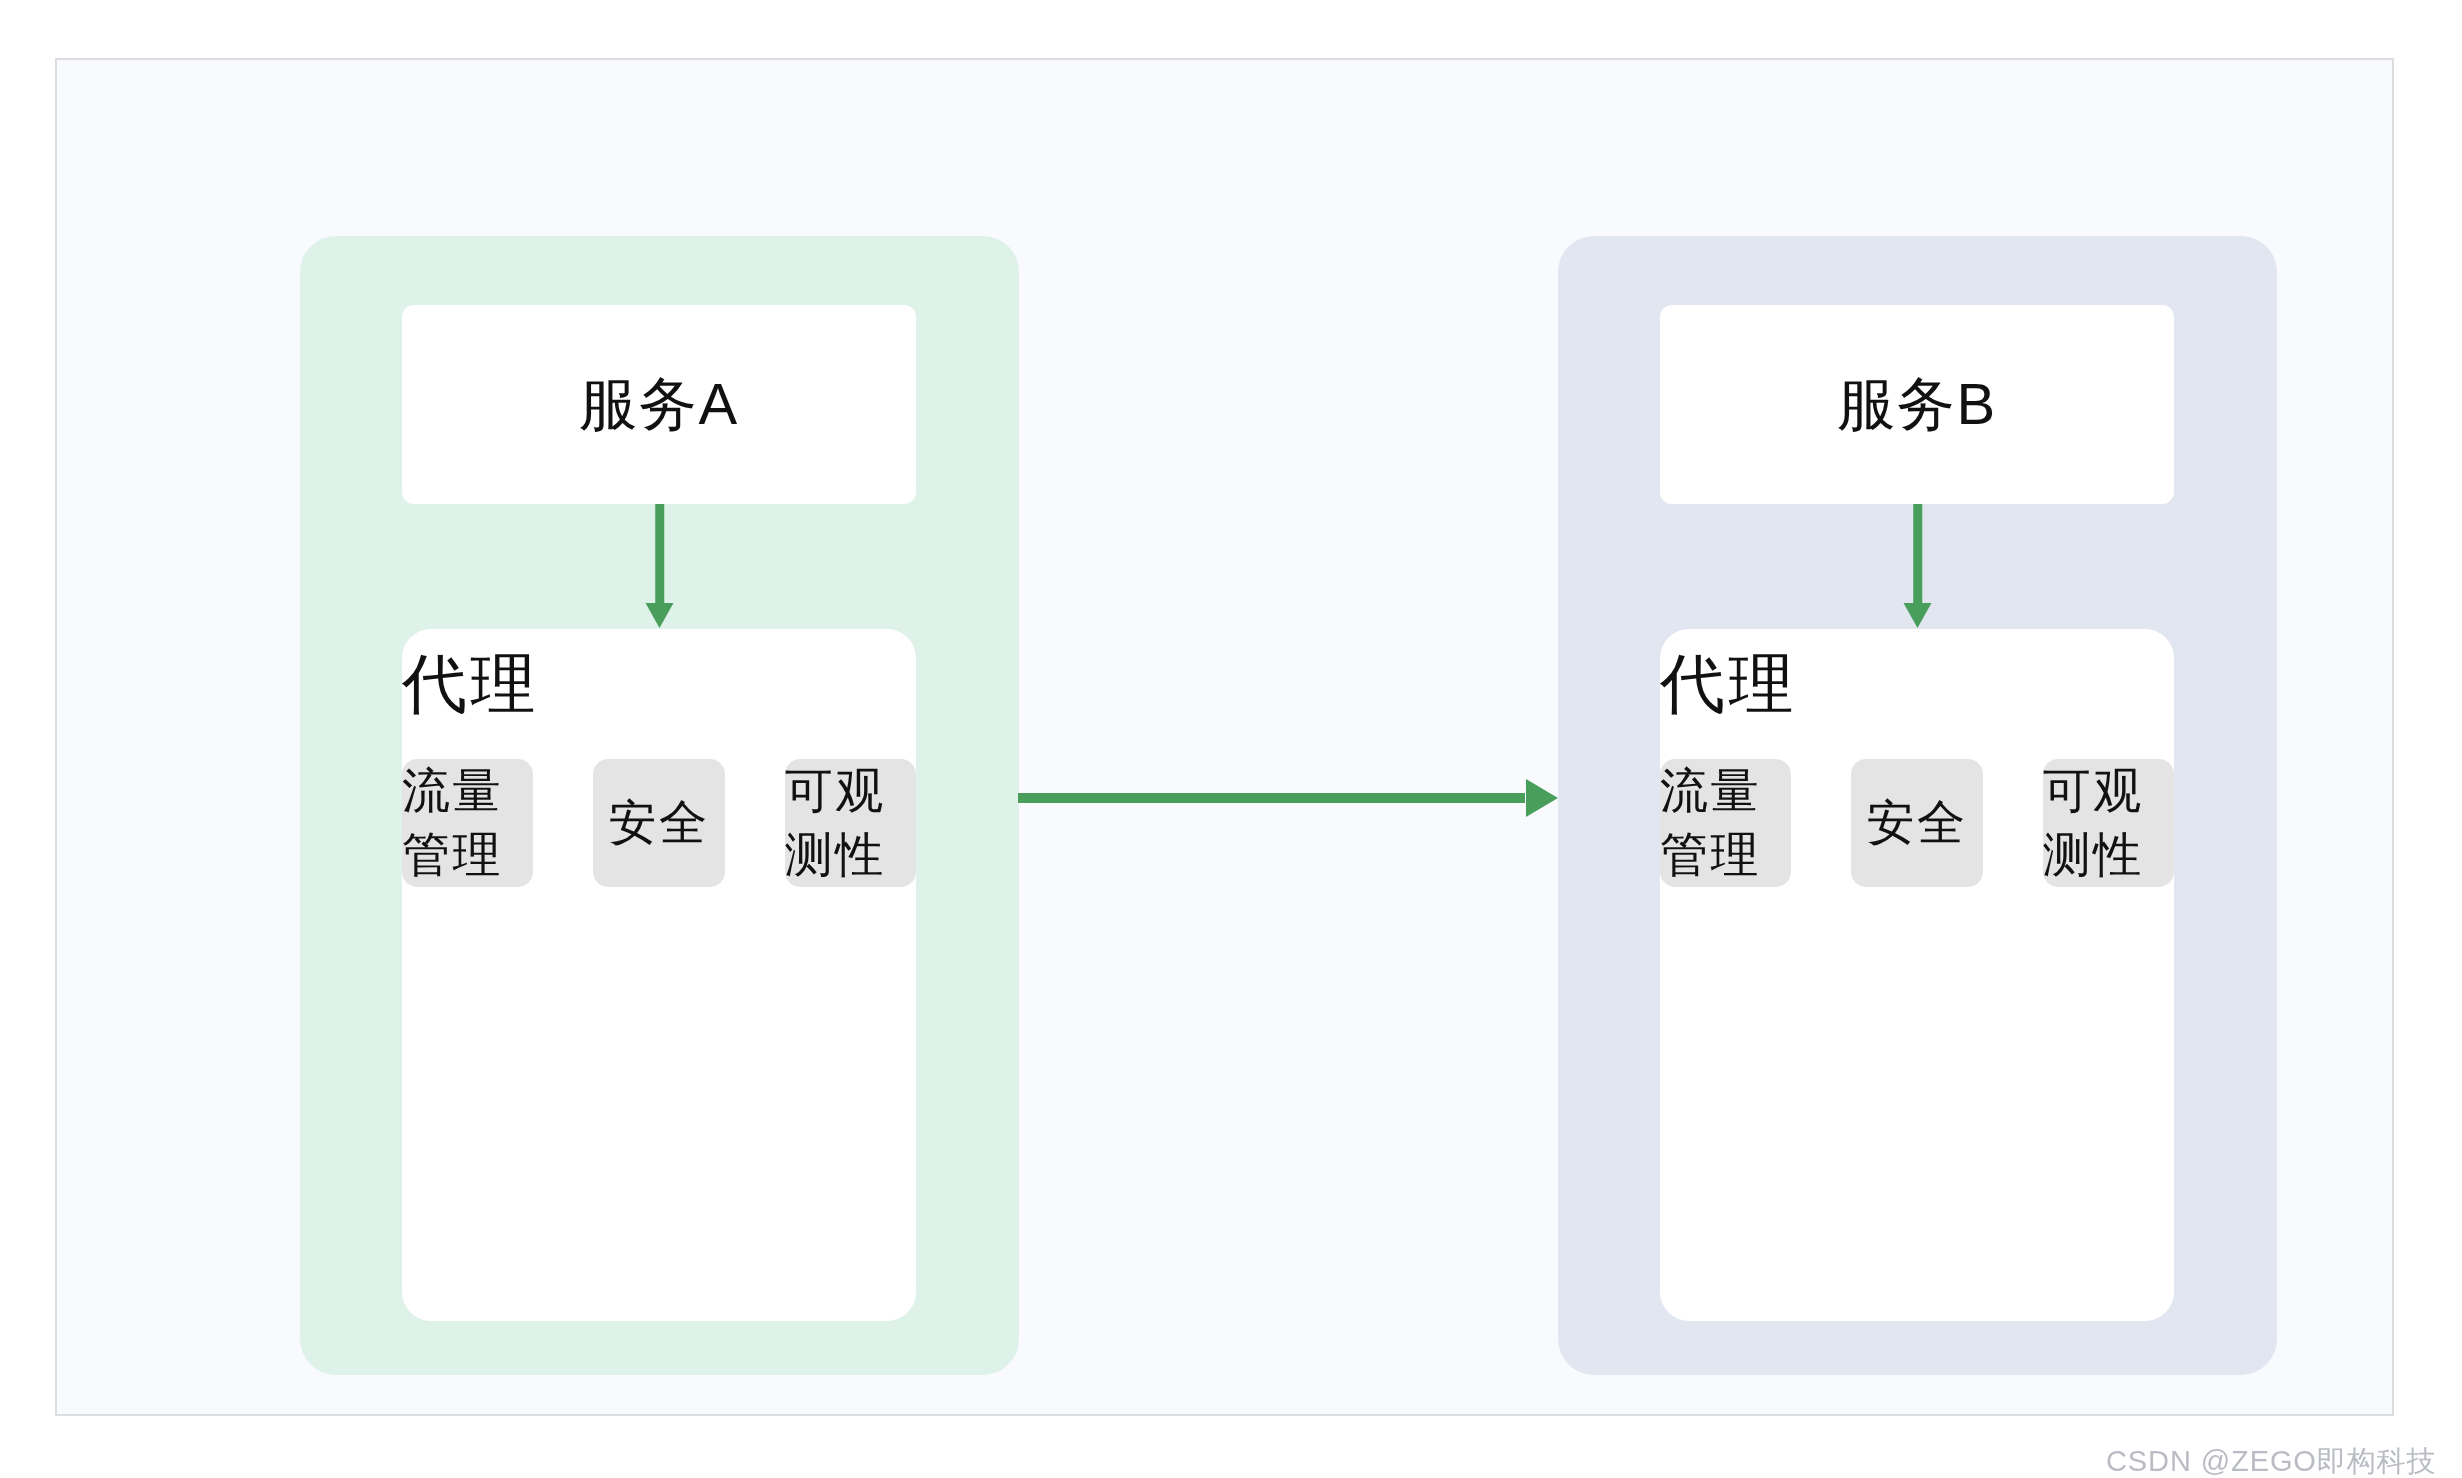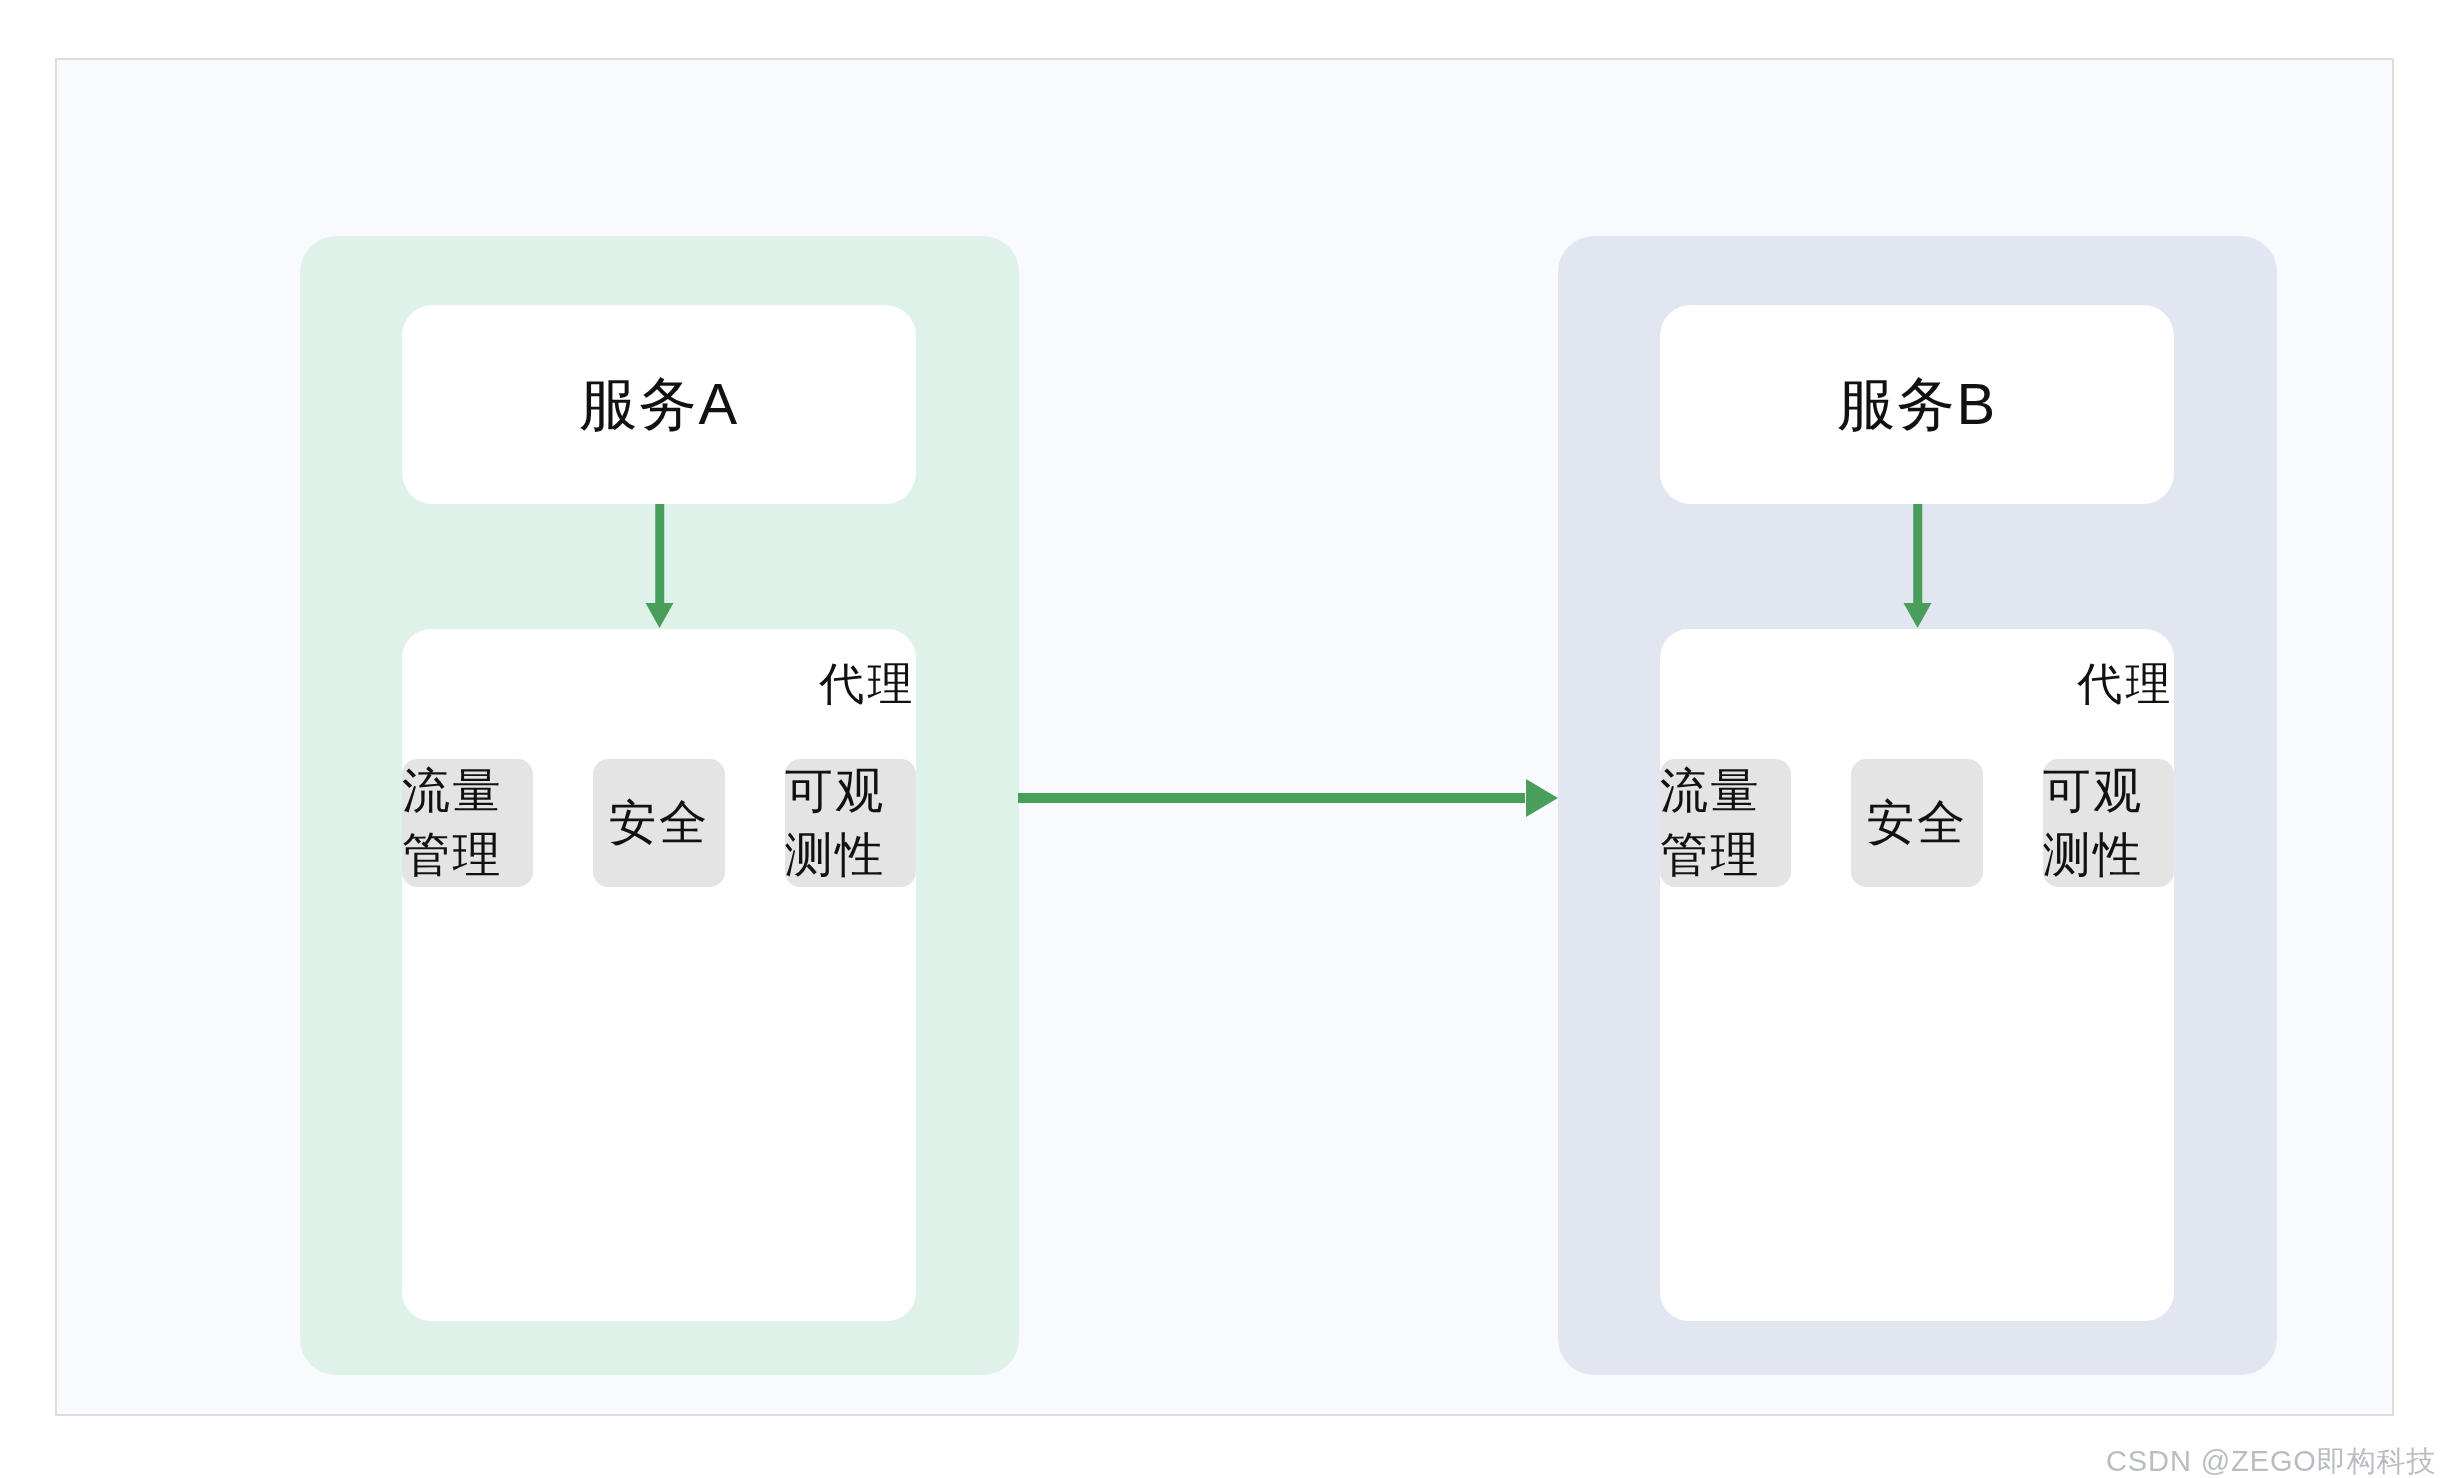--- a/index.html
+++ b/index.html
@@ -35,21 +35,21 @@
   .panel.left  { left: 243px;  background: var(--panel_green, #dff2e9); }
   .panel.right { left: 1501px; background: var(--panel_blue,  #e2e6f1); }
 
   .service-box {
     position: absolute;
     left: 102px;
     top: 69px;
     width: 514px;
     height: 199px;
     background: #ffffff;
-    border-radius: 31px;
+    border-radius: 12px;
     display: flex;
     align-items: center;
     justify-content: center;
   }
   .service-label {
     font-size: 58px;
     color: var(--text, #111111);
     letter-spacing: 1.7px;
   }
 
@@ -86,26 +86,25 @@
     left: 102px;
     top: 393px;
     width: 514px;
     height: 692px;
     box-sizing: border-box;
     background: #ffffff;
     border-radius: 29px;
     padding-top: 19px;
   }
   .proxy-title {
-    text-align: right;
-    font-size: 45px;
+    text-align: left;
+    font-size: 65px;
     line-height: 72px;
     color: var(--text, #111111);
     letter-spacing: 3.4px;
-    padding-left: 26px;
   }
   .proxy-items {
     margin-top: 39px;
     display: flex;
     align-items: center;
     gap: 60px;
   }
   .proxy-item {
     width: 430px;
     height: 128px;

